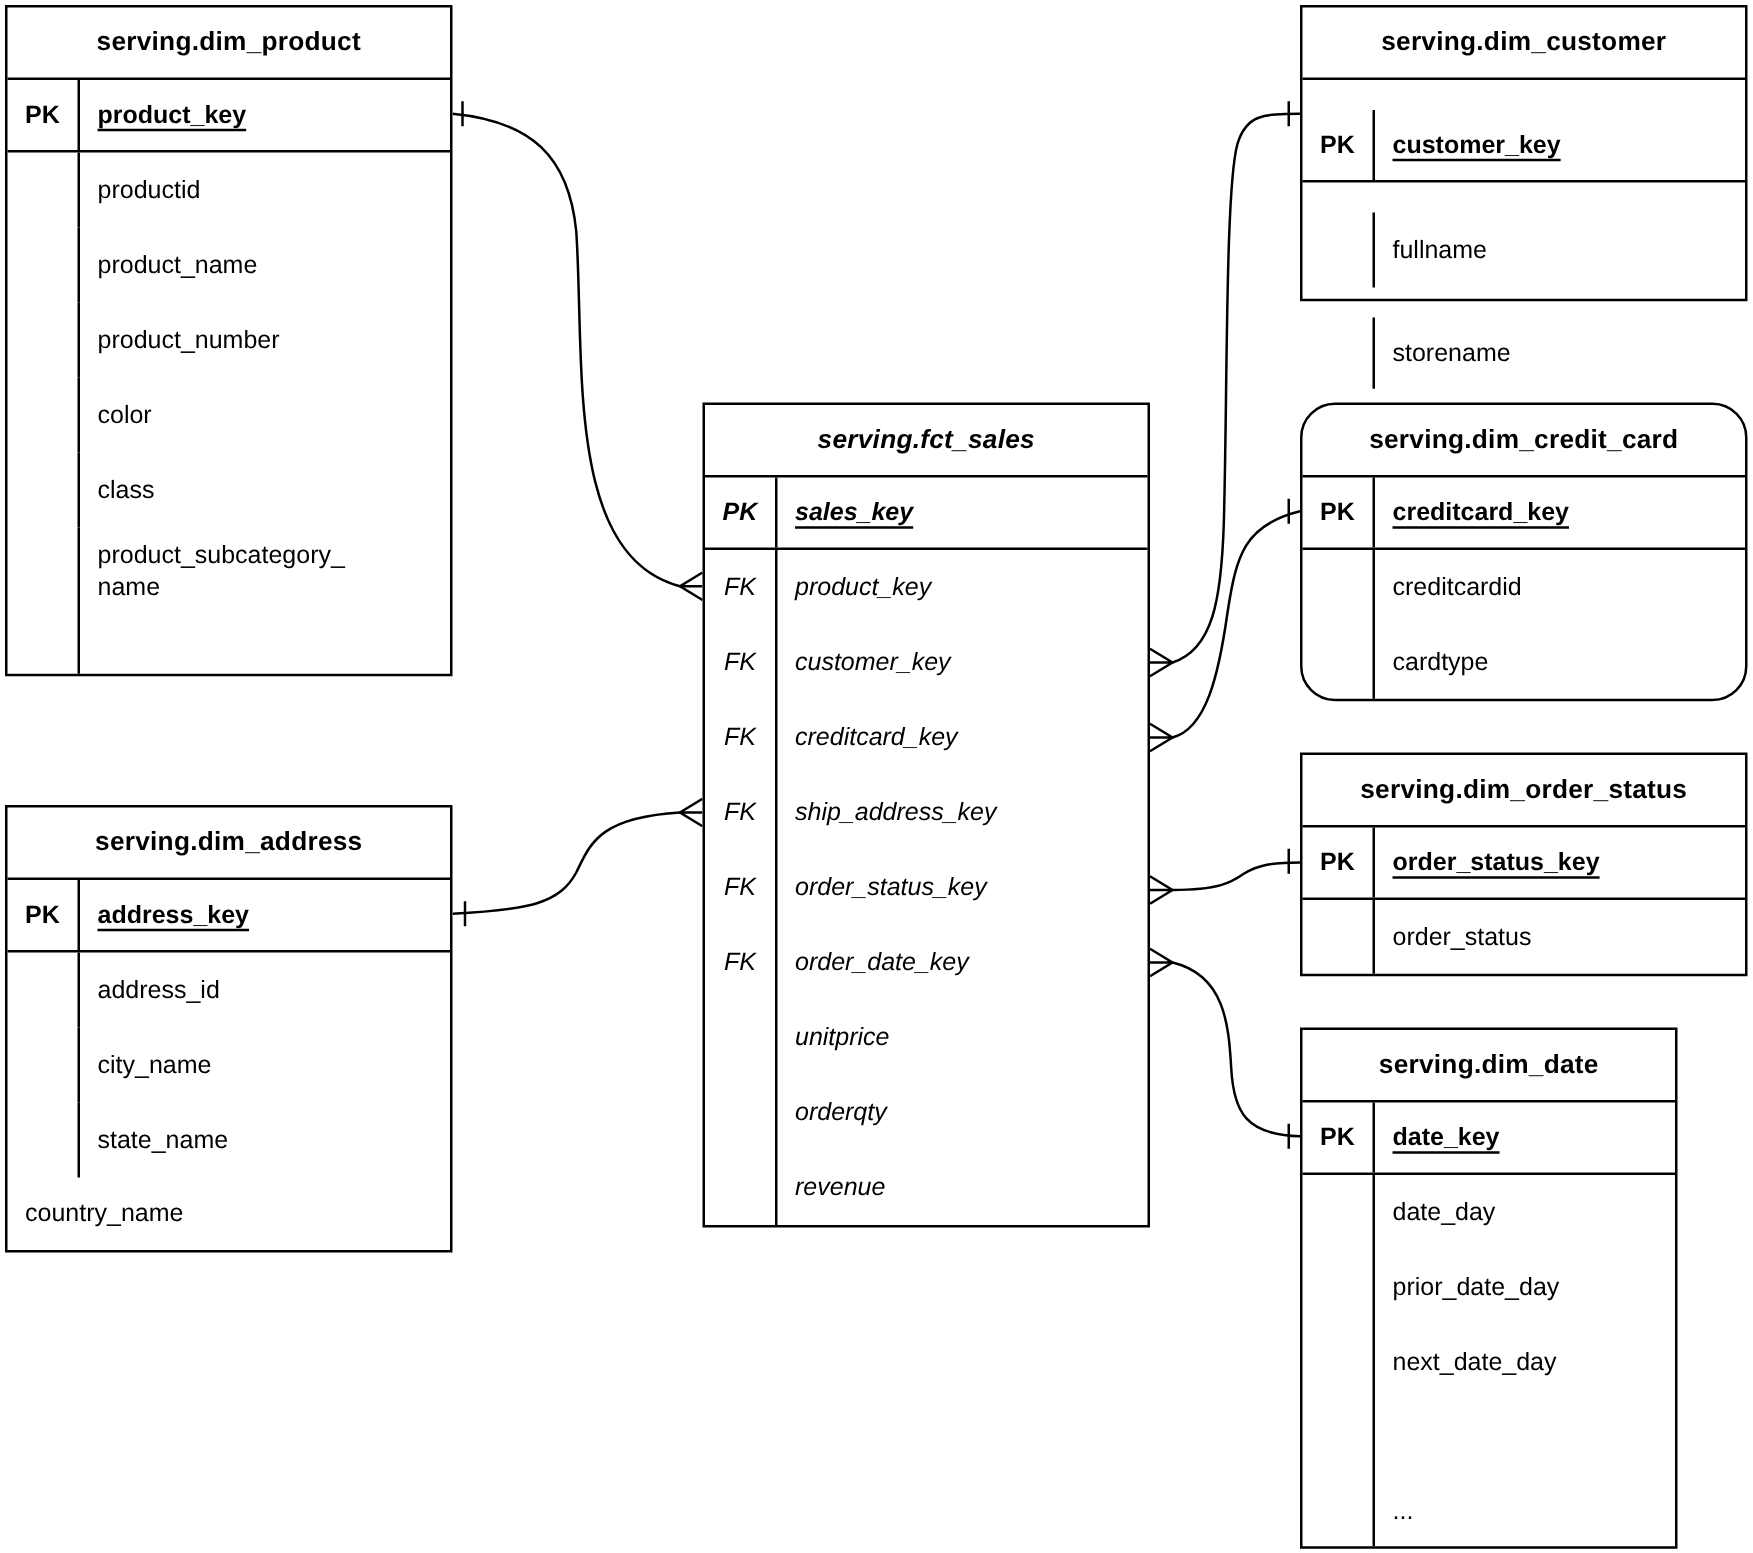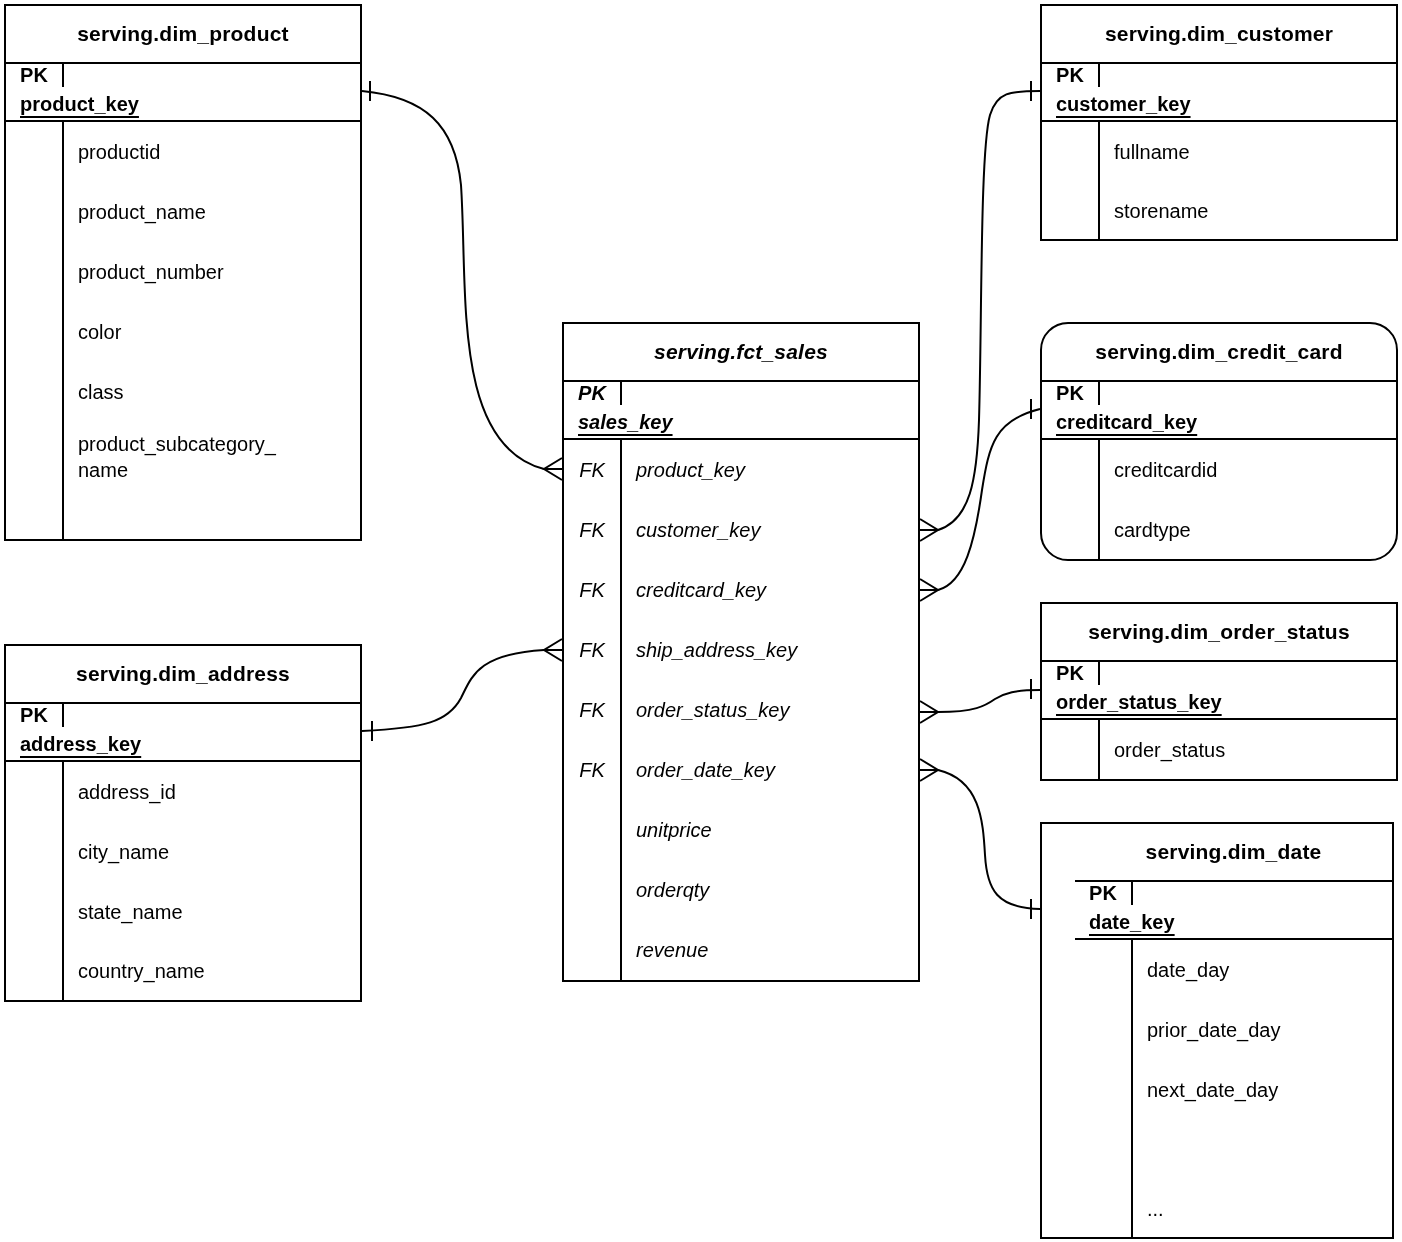--- a/index.html
+++ b/index.html
@@ -25,51 +25,51 @@
     flex-direction: column;
   }
   .tbl-title {
     height: 56px; flex: none;
     border-bottom: 2px solid #000;
     display: flex; align-items: center; justify-content: center;
     font-weight: bold; font-size: 21px;
     letter-spacing: 0.2px;
   }
   .row { display: flex; flex: none; }
-  .pk-row { height: 56px; border-bottom: 2px solid #000; flex-direction: column; }
+  .pk-row { height: 56px; border-bottom: 2px solid #000; }
   .keycol {
     width: 56px; flex: none;
     border-right: 2px solid #000;
     display: flex; align-items: center; justify-content: center;
     font-size: 20px;
   }
   .pk-row .keycol { font-weight: bold; }
   .fieldcell {
     flex: 1; display: flex; align-items: center;
     padding-left: 14px; font-size: 20px;
     line-height: 26px;
   }
   .pk-field {
     font-weight: bold;
     text-decoration: underline;
     text-decoration-thickness: 2px;
     text-underline-offset: 5px;
   }
   .wrap { word-break: break-all; max-width: 205px; }
   
-  .h60 { height: 60px; } .h59 { height: 59px; justify-content: space-between; } .h58 { height: 58px; }
+  .h60 { height: 60px; } .h59 { height: 59px; justify-content: space-between; } .h58 { height: 58px; flex-direction: column; }
   .h57 { height: 57px; } .h70 { height: 70px; } .h47 { height: 47px; }
   
   #t-dim-product      { left: 4px;    top: 4px;   width: 358px; height: 537px; }
   #t-dim-address      { left: 4px;    top: 644px; width: 358px; height: 358px; }
   #t-fct-sales        { left: 562px;  top: 322px; width: 358px; height: 660px; font-style: italic; }
-  #t-dim-customer     { left: 1040px; top: 4px;   width: 358px; height: 237px; }
+  #t-dim-customer     { left: 1040px; top: 4px;   width: 358px; height: 237px; gap: 24px; }
   #t-dim-credit-card  { left: 1040px; top: 322px; width: 358px; height: 239px; border-radius: 28px; }
   #t-dim-order-status { left: 1040px; top: 602px; width: 358px; height: 179px; }
-  #t-dim-date         { left: 1040px; top: 822px; width: 354px; height: 417px; padding-left: 33px; }
+  #t-dim-date         { left: 1040px; top: 822px; width: 302px; height: 417px; }
 </style>
 </head>
 <body>
 
 <div class="canvas">
 
   <svg class="connectors" width="1402" height="1242" viewBox="0 0 1402 1242">
 
     <g>
       <path d="M 362 91 C 425 97 455 125 461 185 C 468 290 452 445 544 469"></path>

